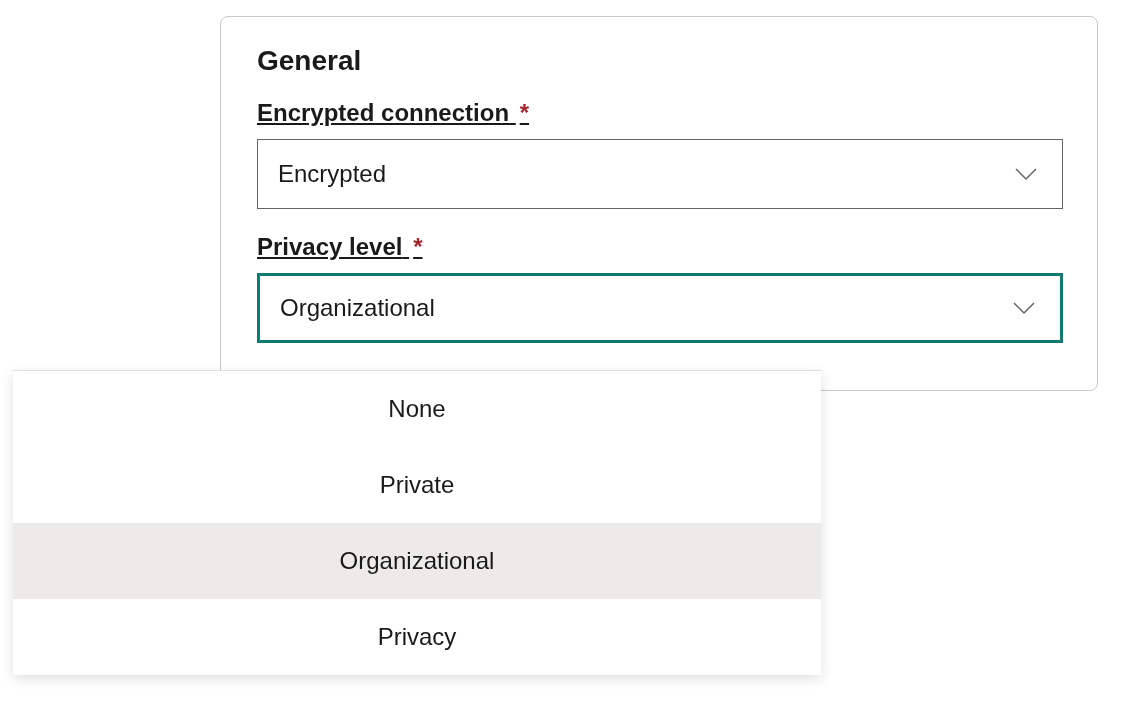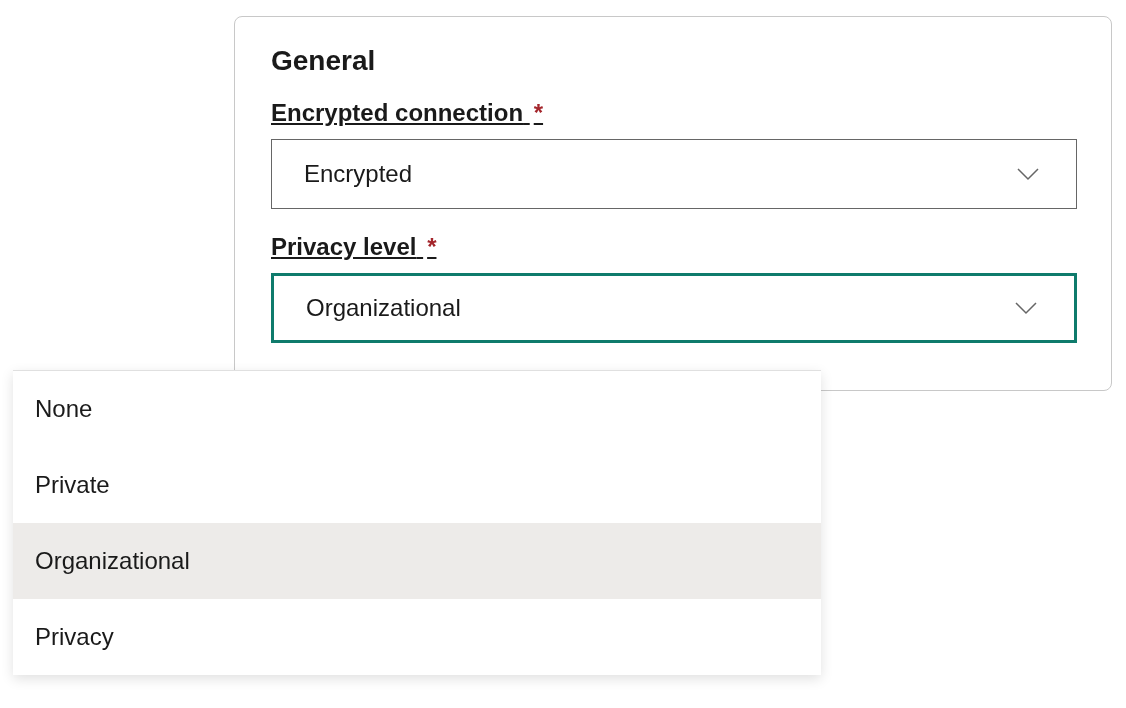--- a/index.html
+++ b/index.html
@@ -9,21 +9,21 @@
     }
     body {
       font-family: "Segoe UI", -apple-system, BlinkMacSystemFont, sans-serif;
       background: #ffffff;
       width: 1126px;
       height: 708px;
       position: relative;
     }
     .panel {
       position: absolute;
-      left: 234px;
+      left: 220px;
       top: 16px;
       width: 878px;
       height: 375px;
       border: 1px solid #c8c8c8;
       border-radius: 8px;
       padding: 28px 36px;
     }
     .section-title {
       font-size: 28px;
       font-weight: 600;
@@ -41,21 +41,21 @@
       color: #a4262c;
       margin-left: 4px;
     }
     .dropdown {
       width: 806px;
       height: 70px;
       border: 1px solid #666666;
       display: flex;
       align-items: center;
       justify-content: space-between;
-      padding: 0 32px;
+      padding: 0 20px;
       cursor: pointer;
       background: #ffffff;
       margin-bottom: 24px;
     }
     .dropdown.active {
       border: 3px solid #0f7b6c;
     }
     .dropdown-value {
       font-size: 24px;
       font-weight: 400;
@@ -84,20 +84,21 @@
     .dropdown-option {
       height: 76px;
       display: flex;
       align-items: center;
       padding: 0 22px;
       font-size: 24px;
       font-weight: 400;
       color: #1a1a1a;
       cursor: pointer;
       background: #ffffff;
+      justify-content: center;
     }
     .dropdown-option.selected {
       background: #edebe9;
     }
   </style>
 </head>
 <body>
 
 <div class="panel">
   <div class="section-title">General</div>

